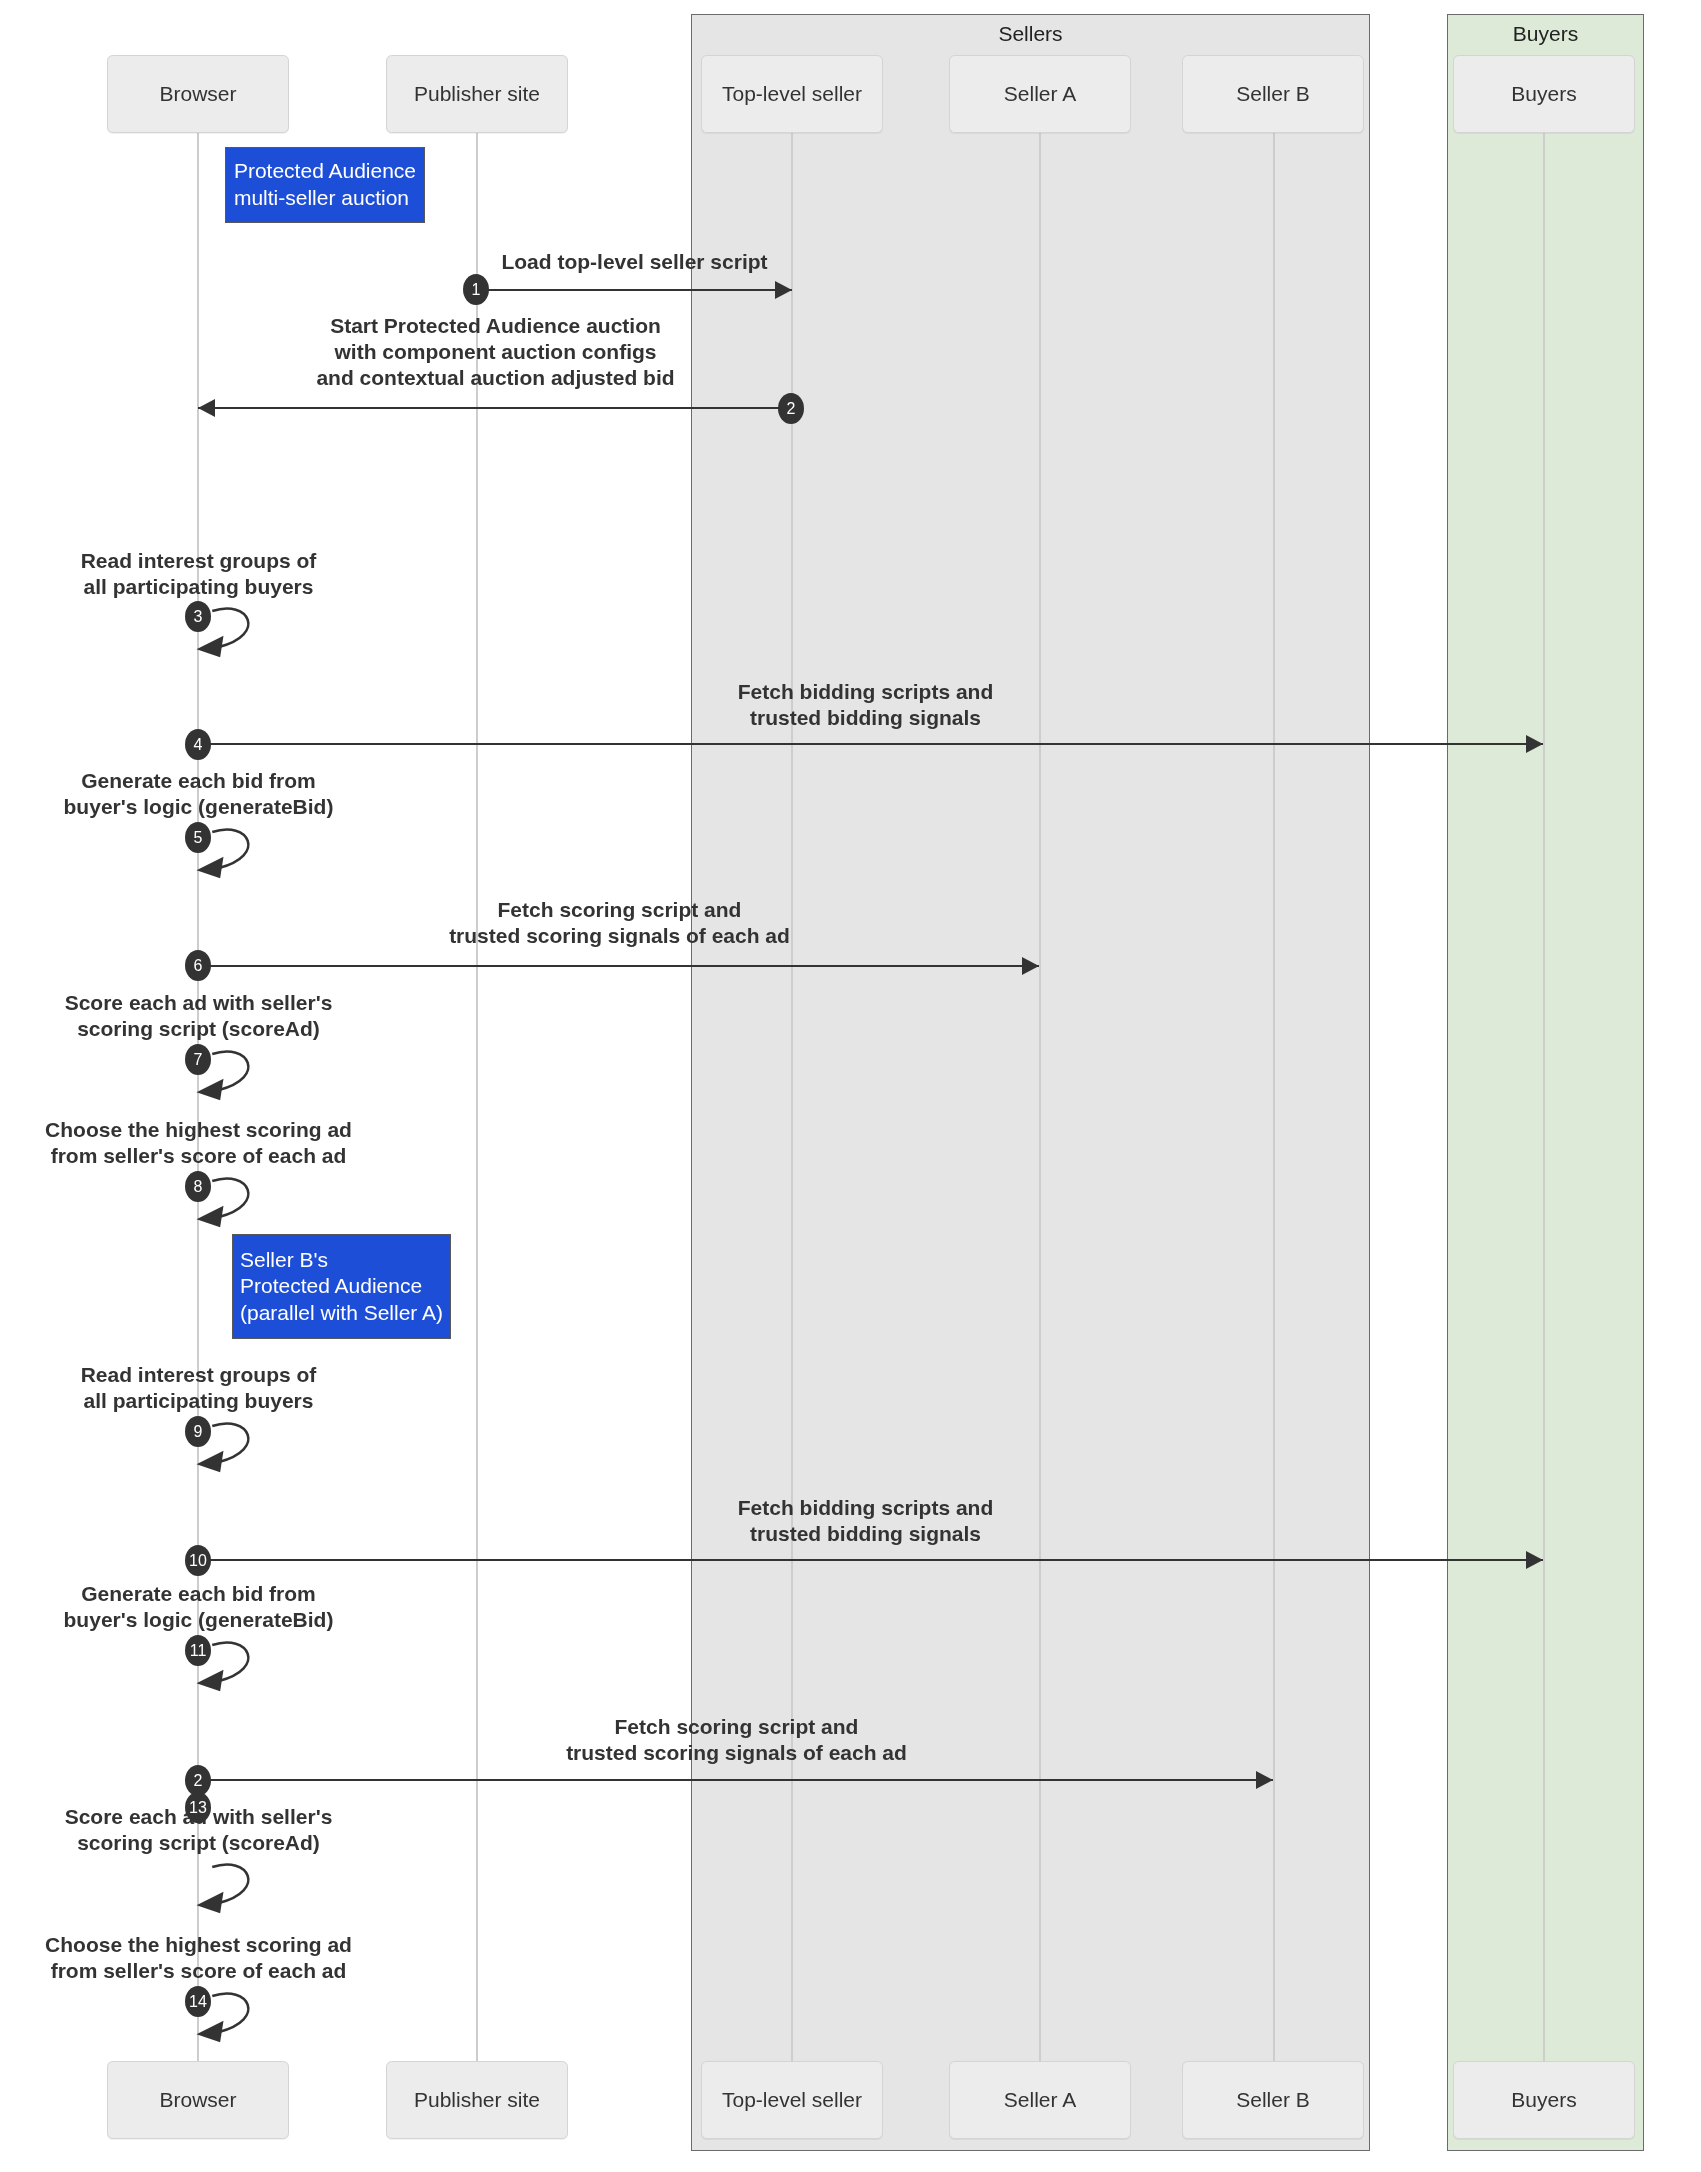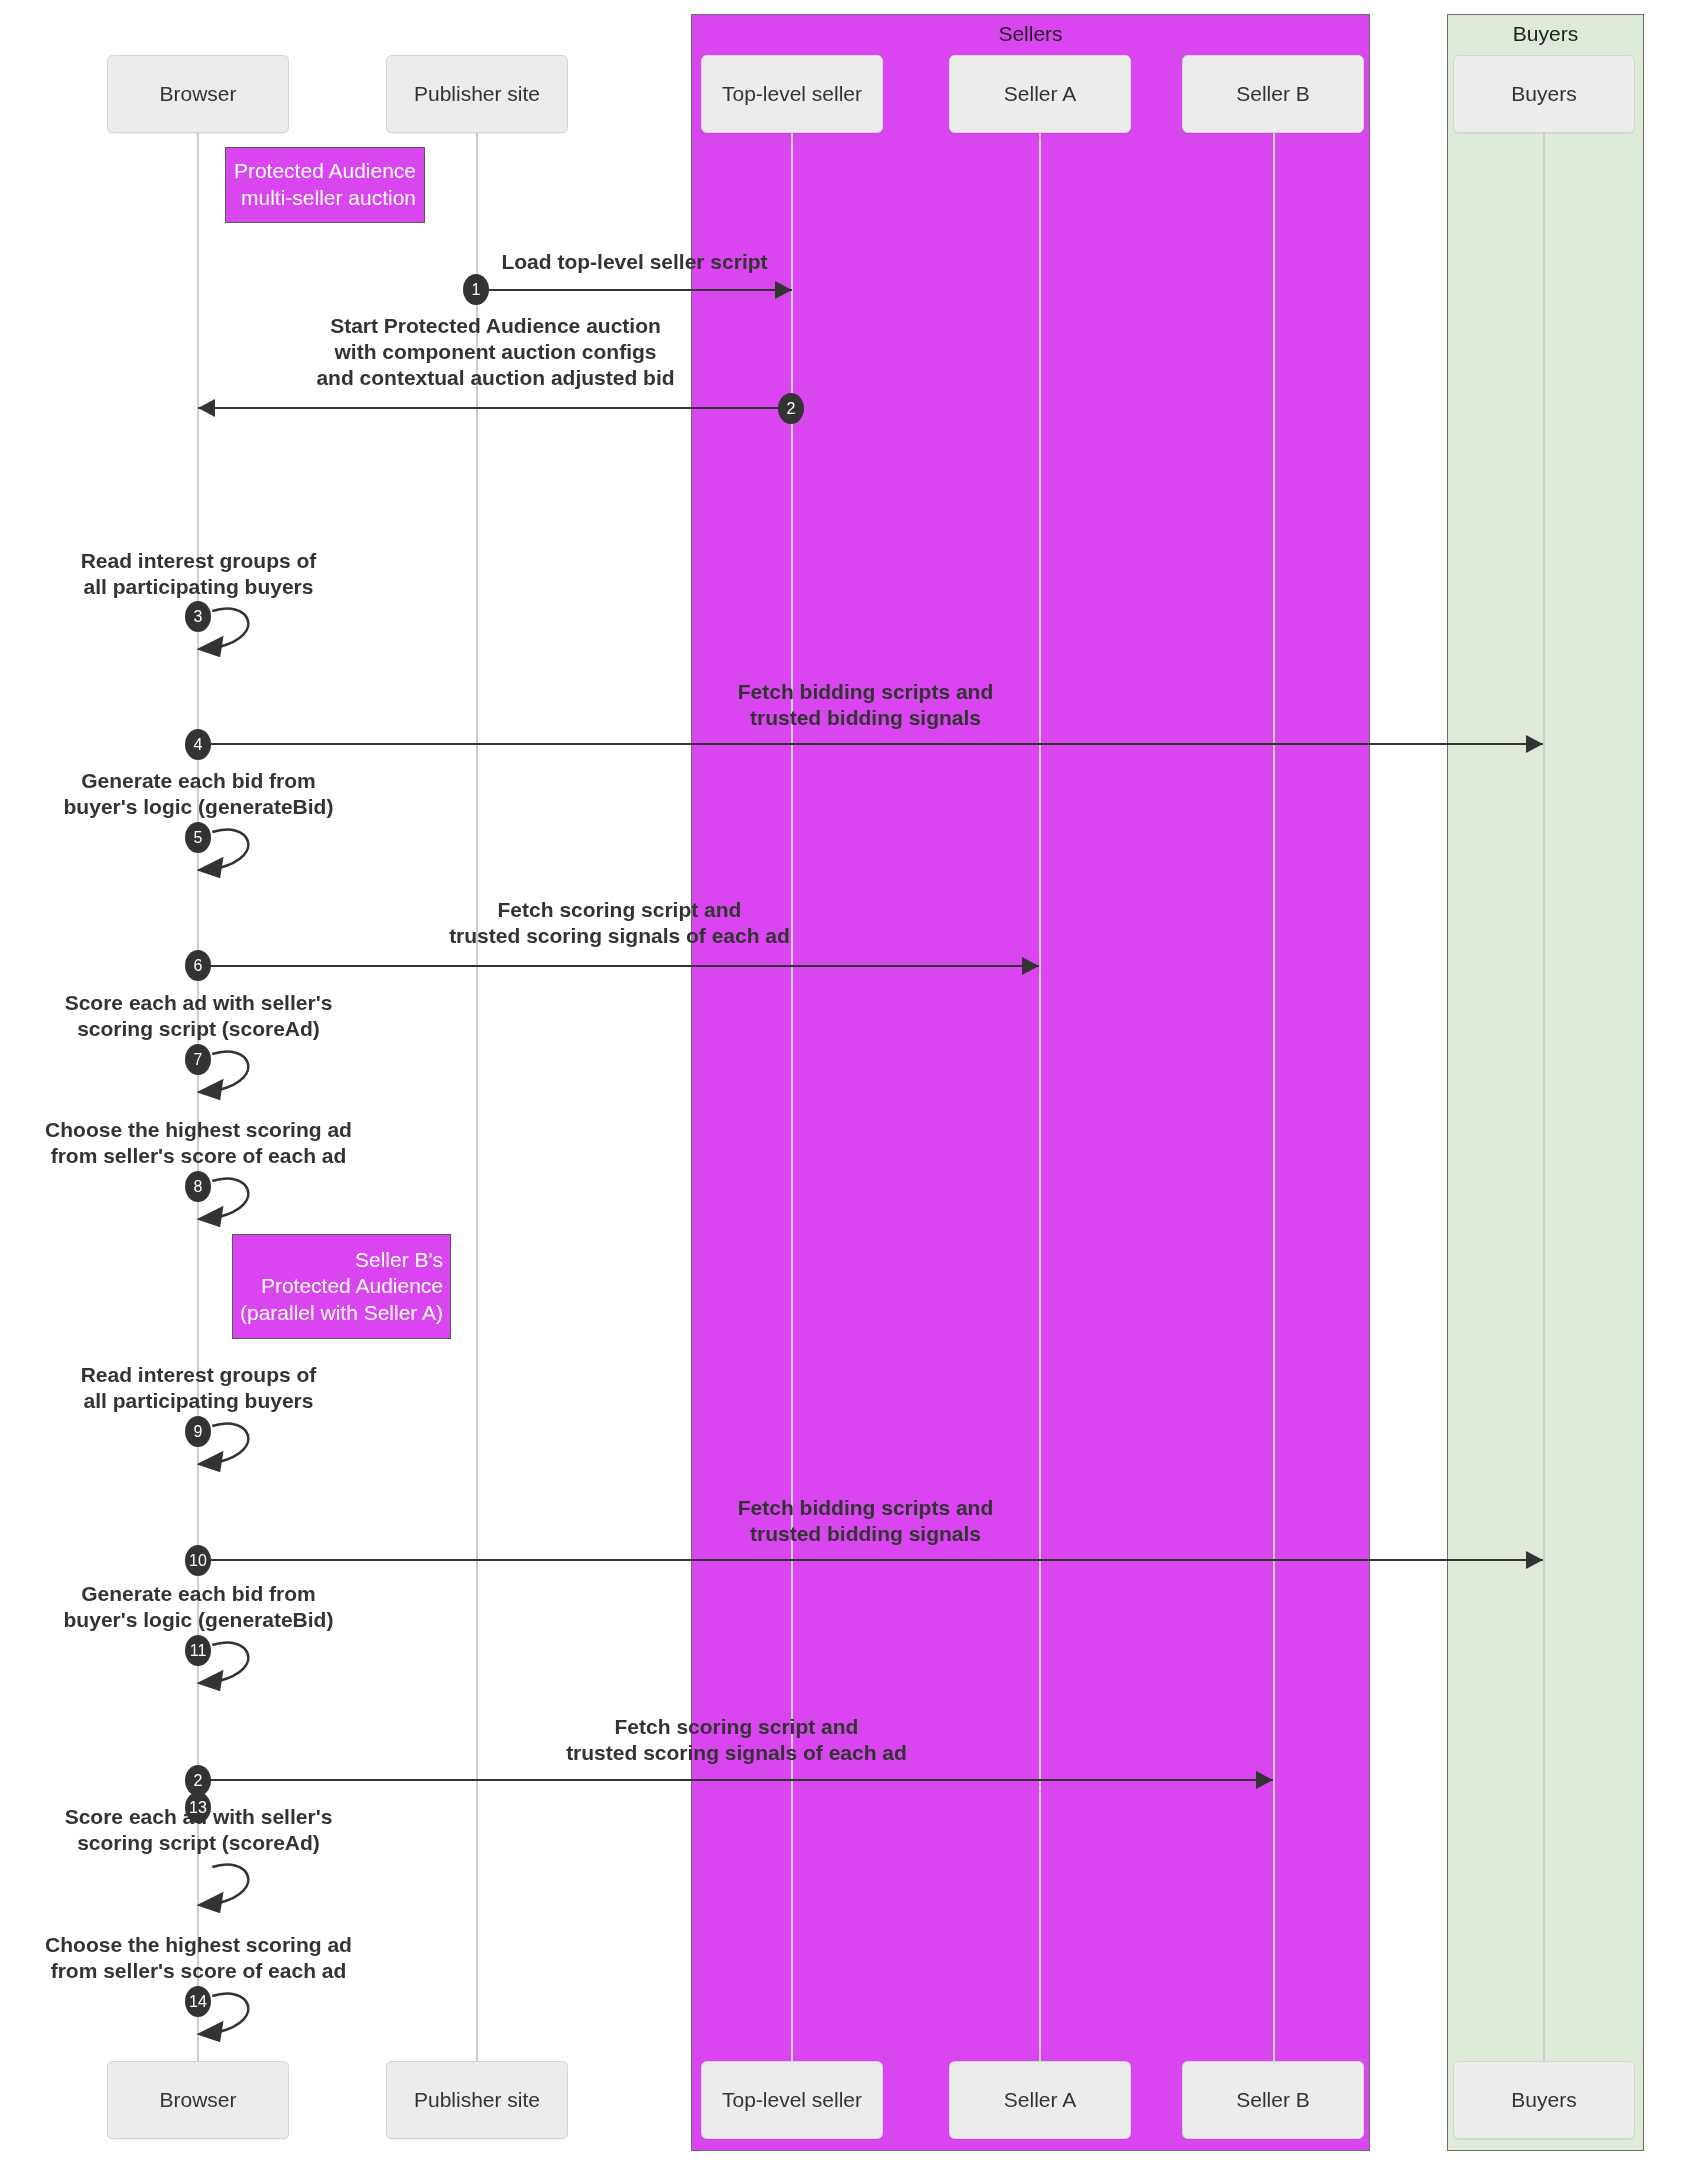--- a/index.html
+++ b/index.html
@@ -2,31 +2,31 @@
 <html style="font-size:9px"><head>
 <meta charset="utf-8">
 <style>
   html,body { margin:0; padding:0; background:#ffffff; }
   * { box-sizing:border-box; }
   .diagram {
     position:relative; width:1702px; height:2172px; background:#ffffff;
     font-family:"Liberation Sans", sans-serif; color:#333333; overflow:hidden;
   }
   .group { position:absolute; top:14px; height:2137px; border:1.7px solid #6b6b6b; }
-  .group.sellers { left:691px; width:679px; background:#d946ef; }
+  .group.sellers { left:691px; width:679px; background:#e5e5e5; }
   .group.buyers  { left:1447px; width:197px;  background:#dcead7; }
   .group-label { position:absolute; top:6.8px; left:0; width:100%; text-align:center;
     font-size:21px; color:#222222; }
   .lifeline { position:absolute; top:133px; height:1928px; width:1.7px; background:#cdcdcd; }
   .actor { position:absolute; width:182px; height:78px; background:#ececec;
     border:1.1px solid #d4d4d4; border-radius:5.7px; display:flex; align-items:center;
     justify-content:center; font-size:21px; color:#333333; box-shadow:0 1.1px 0 rgba(0,0,0,0.05); }
-  .note { position:absolute; background:#d946ef; border:1.1px solid #585858; color:#ffffff;
+  .note { position:absolute; background:#1d4ed8; border:1.1px solid #585858; color:#ffffff;
     font-size:21px; line-height:26.6px; display:flex; align-items:center; justify-content:center;
-    text-align:right; white-space:pre-line; }
+    text-align:left; white-space:pre-line; }
   .mline { position:absolute; height:2.3px; background:#333333; }
   .mhead-r { position:absolute; width:0; height:0; border-top:9px solid transparent;
     border-bottom:9px solid transparent; border-left:17px solid #333333; }
   .mhead-l { position:absolute; width:0; height:0; border-top:9px solid transparent;
     border-bottom:9px solid transparent; border-right:17px solid #333333; }
   .mnum { position:absolute; width:26px; height:31px; background:#333333; color:#ffffff;
     border-radius:50%; display:flex; align-items:center; justify-content:center;
     font-size:16px; z-index:5; }
   .mlabel { position:absolute; width:487px; text-align:center; font-size:21px;
     line-height:26px; color:#333333; white-space:pre-line;font-weight:bold; }

